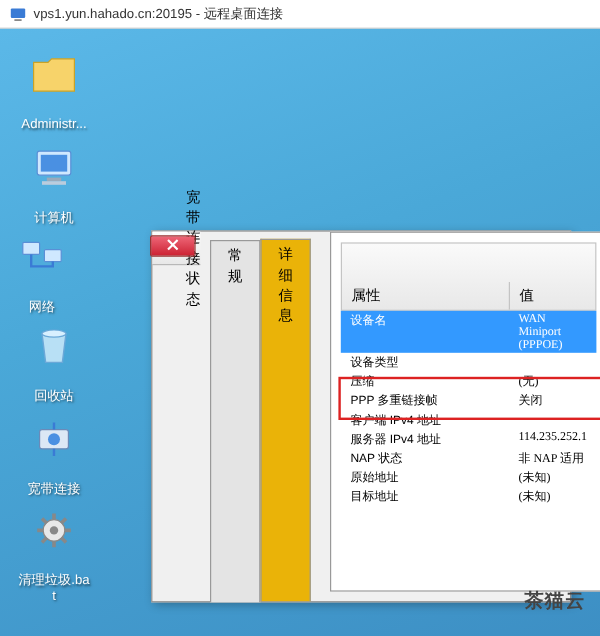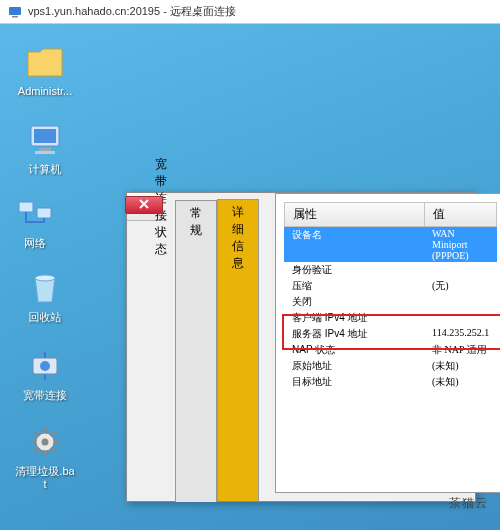--- a/index.html
+++ b/index.html
@@ -18,21 +18,21 @@
     .title-icon { width: 14px; height: 14px; margin-right: 6px;
       display: inline-flex; align-items: center; justify-content: center; }
     .desktop {
       position: relative;
       width: 500px; height: 506px;
       background: linear-gradient(160deg, #5bb8e8 0%, #4aa8d8 40%, #3d8fc4 100%);
     }
     .desktop-icon {
       position: absolute; width: 62px;
       display: flex; flex-direction: column; align-items: center;
-      gap: 3px; cursor: pointer;
+      gap: 16px; cursor: pointer;
     }
     .desktop-icon .ico { width: 40px; height: 40px; display:flex;align-items:center;justify-content:center; }
     .desktop-icon .label {
       color: #fff; font-size: 11px; text-align: center;
       text-shadow: 1px 1px 2px rgba(0,0,0,0.6);
       word-break: break-all; line-height: 1.2;
     }
 
     .dialog {
       position: absolute; left: 126px; top: 168px;
@@ -73,35 +73,35 @@
     .tab-body {
       margin: 0 8px 8px 8px; flex: 1;
       background: #fff; border: 1px solid #999;
       padding: 8px; position: relative;
     }
     .grid-head {
       display: flex; font-size: 12px;
       background: linear-gradient(#fafafa,#e8e8e8);
       border: 1px solid #c4c4c4;
     }
-    .grid-head div { padding: 3px 8px; border-right: 1px solid #c4c4c4; }
+    .grid-head div { padding: 3px 8px; border-right: 1px solid #c4c4c4; margin-top: 32px; }
     .grid-head .c1 { width: 140px; }
     .grid-head .c2 { flex: 1; border-right: none; }
     .rows { font-size: 10px; }
     .row { display: flex; }
     .row .c1 { width: 140px; padding: 1px 8px; }
     .row .c2 { flex: 1; padding: 1px 8px; font-family: Liberation Serif, serif; }
     .row.selected { background: #3399ff; color: #fff; }
     .highlight-box {
       position: absolute; border: 2px solid #d22;
       pointer-events: none;
     }
     .watermark {
       position: absolute; right: 12px; bottom: 18px;
-      font-size: 12px; color: #444; font-weight: 400;
+      font-size: 16px; color: #444; font-weight: 700;
       letter-spacing: 1px;
     }
   </style>
 </head>
 <body>
 
 <div class="title-bar">
   <span class="title-icon">
     <svg width="14" height="14" viewBox="0 0 14 14">
         <rect x="1" y="2" width="12" height="8" fill="#3a7bd5" rx="1"></rect>
@@ -203,29 +203,30 @@
       <div class="grid-head">
         <div class="c1">属性</div>
         <div class="c2">值</div>
       </div>
       <div class="rows" id="rows">
           <div class="row selected">
             <div class="c1">设备名</div>
             <div class="c2">WAN Miniport (PPPOE)</div>
           </div>
           <div class="row">
-          </div>
-          <div class="row">
-            <div class="c1">身份验证</div>
+            <div class="c1">设备类型</div>
+          </div>
+          <div class="row">
           </div>
           <div class="row">
             <div class="c1">压缩</div>
             <div class="c2">(无)</div>
           </div>
           <div class="row">
+            <div class="c1">PPP 多重链接帧</div>
             <div class="c2">关闭</div>
           </div>
           <div class="row">
             <div class="c1">客户端 IPv4 地址</div>
           </div>
           <div class="row">
             <div class="c1">服务器 IPv4 地址</div>
             <div class="c2">114.235.252.1</div>
           </div>
           <div class="row">

